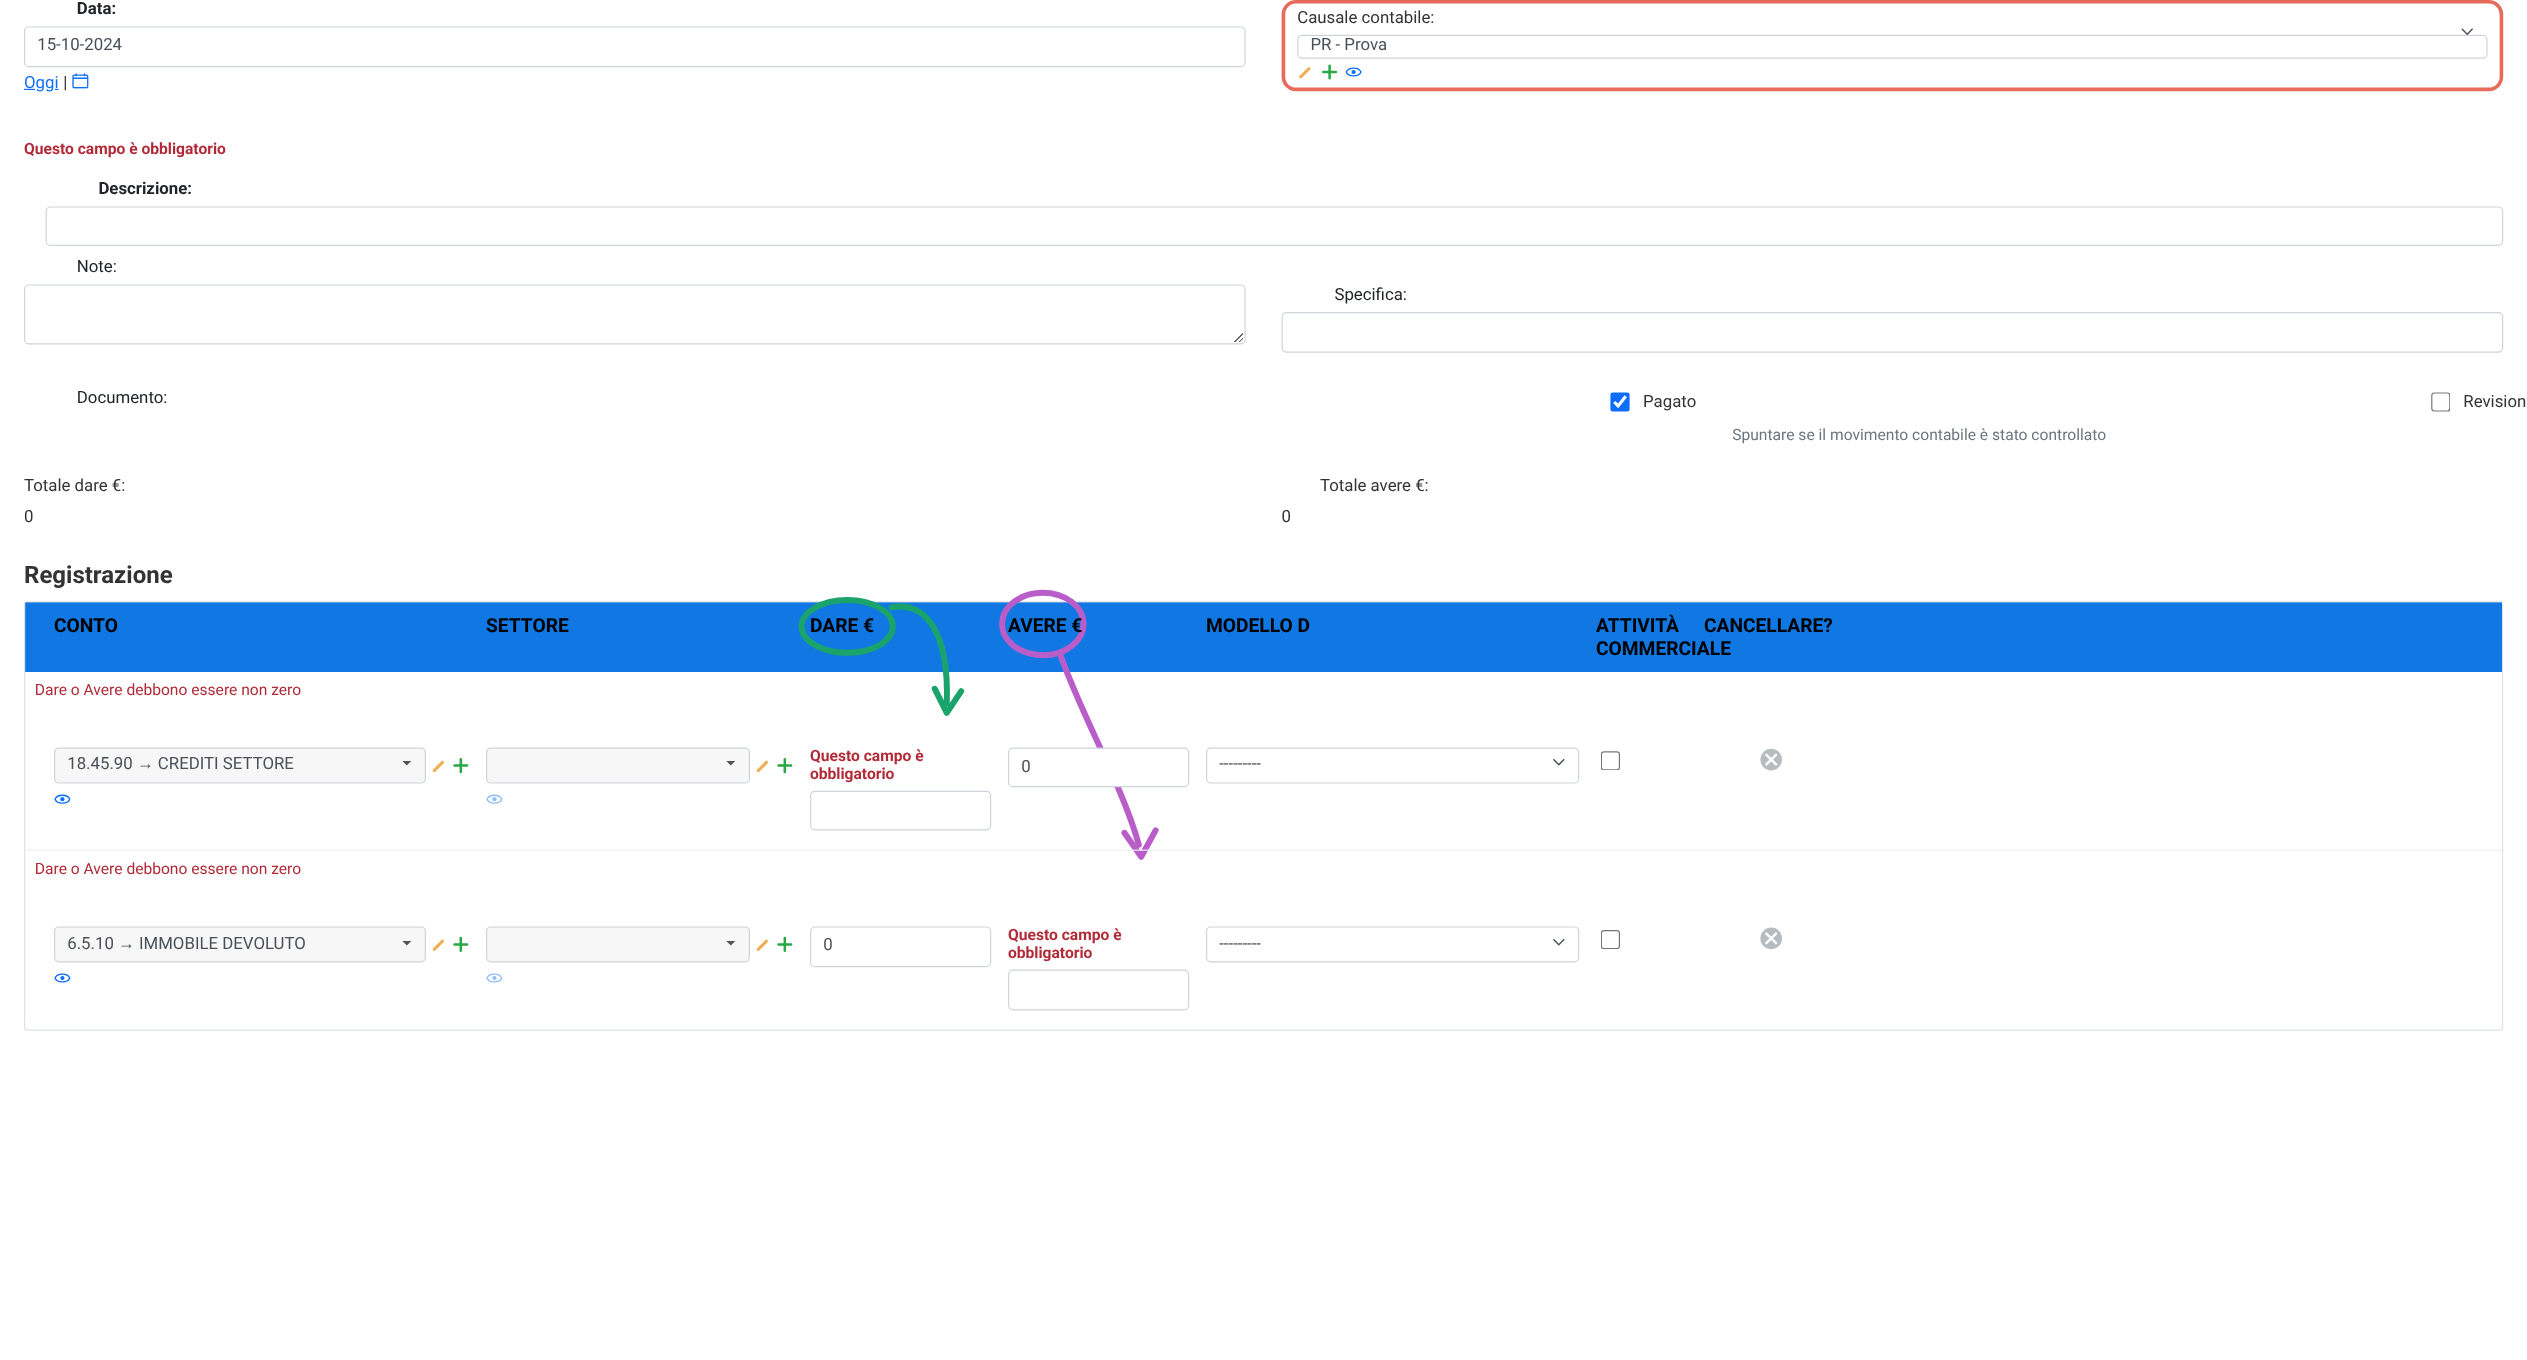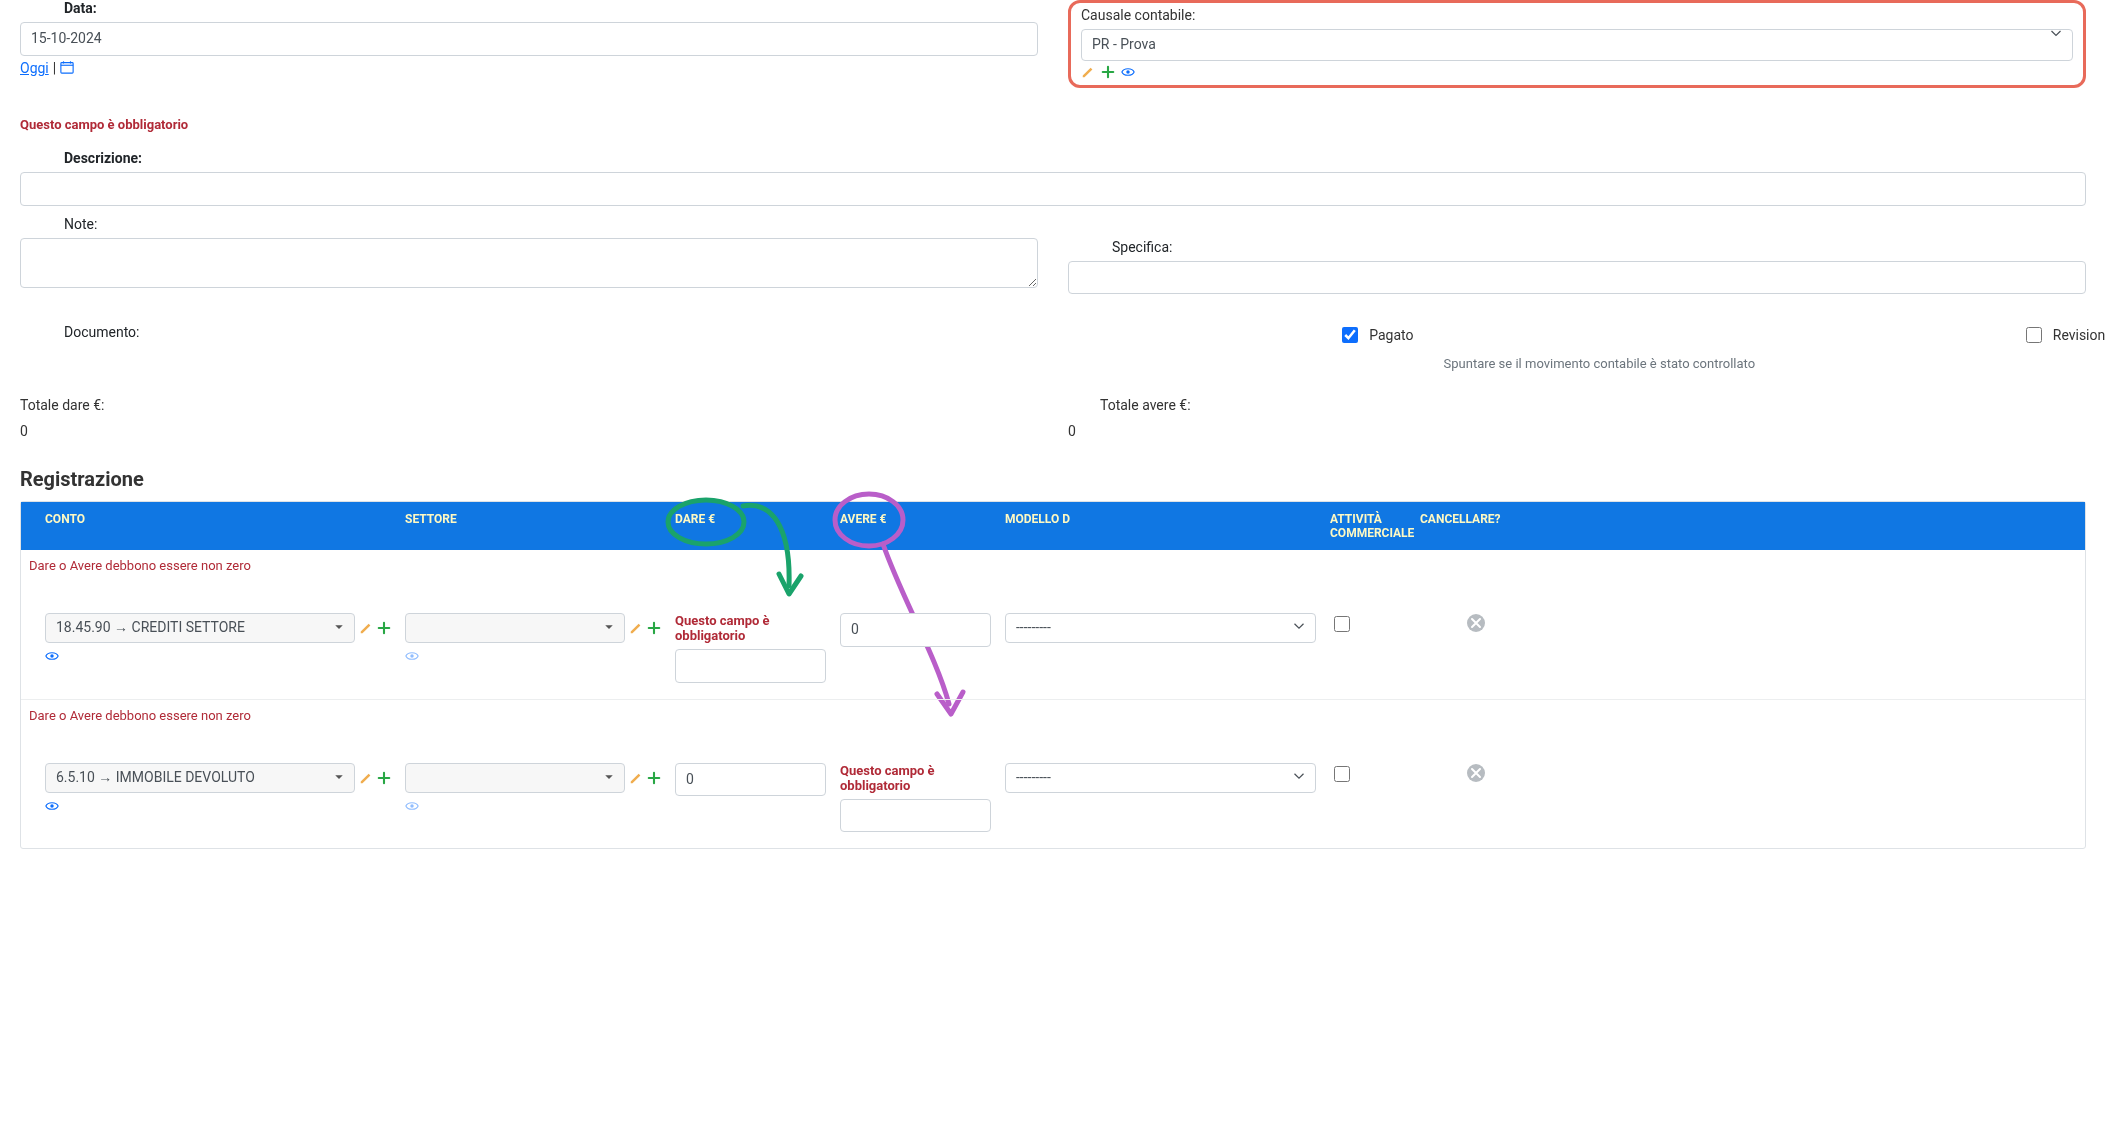--- a/index.html
+++ b/index.html
@@ -43,21 +43,21 @@
   .select-wrap { position:relative; }
   .select-wrap .caret {
     position:absolute; right:10px; top:50%; transform:translateY(-50%);
     pointer-events:none; color:#495057;
   }
   .checkbox-row { display:flex; align-items:center; gap:8px;justify-content:flex-end; }
   input[type=checkbox] { width:16px; height:16px; accent-color:#0d6efd; }
   .section-title { font-size:20px; font-weight:700; margin:28px 0 10px 0; }
   .table-wrap { border:1px solid #dee2e6; border-radius:3px; overflow:visible; position:relative; }
   .thead {
-    background:#1077e3; color:#fef9c3; font-weight:700; font-size:12px;
+    background:#1077e3; color:#000000; font-weight:700; font-size:16px;
     display:grid;
     grid-template-columns: 360px 270px 165px 165px 325px 90px 80px;
     gap:0;
     padding:10px 24px;
     align-items:start;
     position:relative;
   }
   .thead .th { text-transform:uppercase; }
   .trow-err { color:#b02a37; font-size:13px; padding:8px 8px 0 8px; }
   .trow {
@@ -105,21 +105,21 @@
                 <line x1="12" y1="1.5" x2="12" y2="4" stroke="#0d6efd" stroke-width="1.3"></line>
               </svg>
           </span>
         </div>
       </div>
     </div>
     <div class="col">
       <div class="highlight-box">
         <span class="muted-label" style="display:block; margin-bottom:6px; color:#333;">Causale contabile:</span>
         <div class="select-wrap">
-          <div class="select-box" style="display:flex; justify-content:space-between; align-items:center; height:32px;">
+          <div class="select-box" style="display:flex; justify-content:space-between; align-items:center; height:20px;">
             <span>PR - Prova</span>
             <span class="caret" style="position:static;">
               <svg width="12" height="12" viewBox="0 0 16 16">
                   <path d="M2 5 l6 6 l6 -6" fill="none" stroke="#495057" stroke-width="1.6"></path>
                 </svg>
             </span>
           </div>
         </div>
         <div class="icon-row">
           <span class="icon mini-icon">
@@ -140,21 +140,21 @@
           </span>
         </div>
       </div>
     </div>
   </div>
 
   <div style="margin-top:28px;">
     <span class="error-text">Questo campo è obbligatorio</span>
   </div>
 
-  <div class="field" style="margin-top:18px;">
+  <div class="field" style="margin-top:18px;margin-left:18px;">
     <span class="label">Descrizione:</span>
     <input type="text" value="" style="">
   </div>
 
   <div class="row">
     <div class="col">
       <div class="field">
         <span class="label" style="font-weight:400;">Note:</span>
         <textarea style=""></textarea>
       </div>

